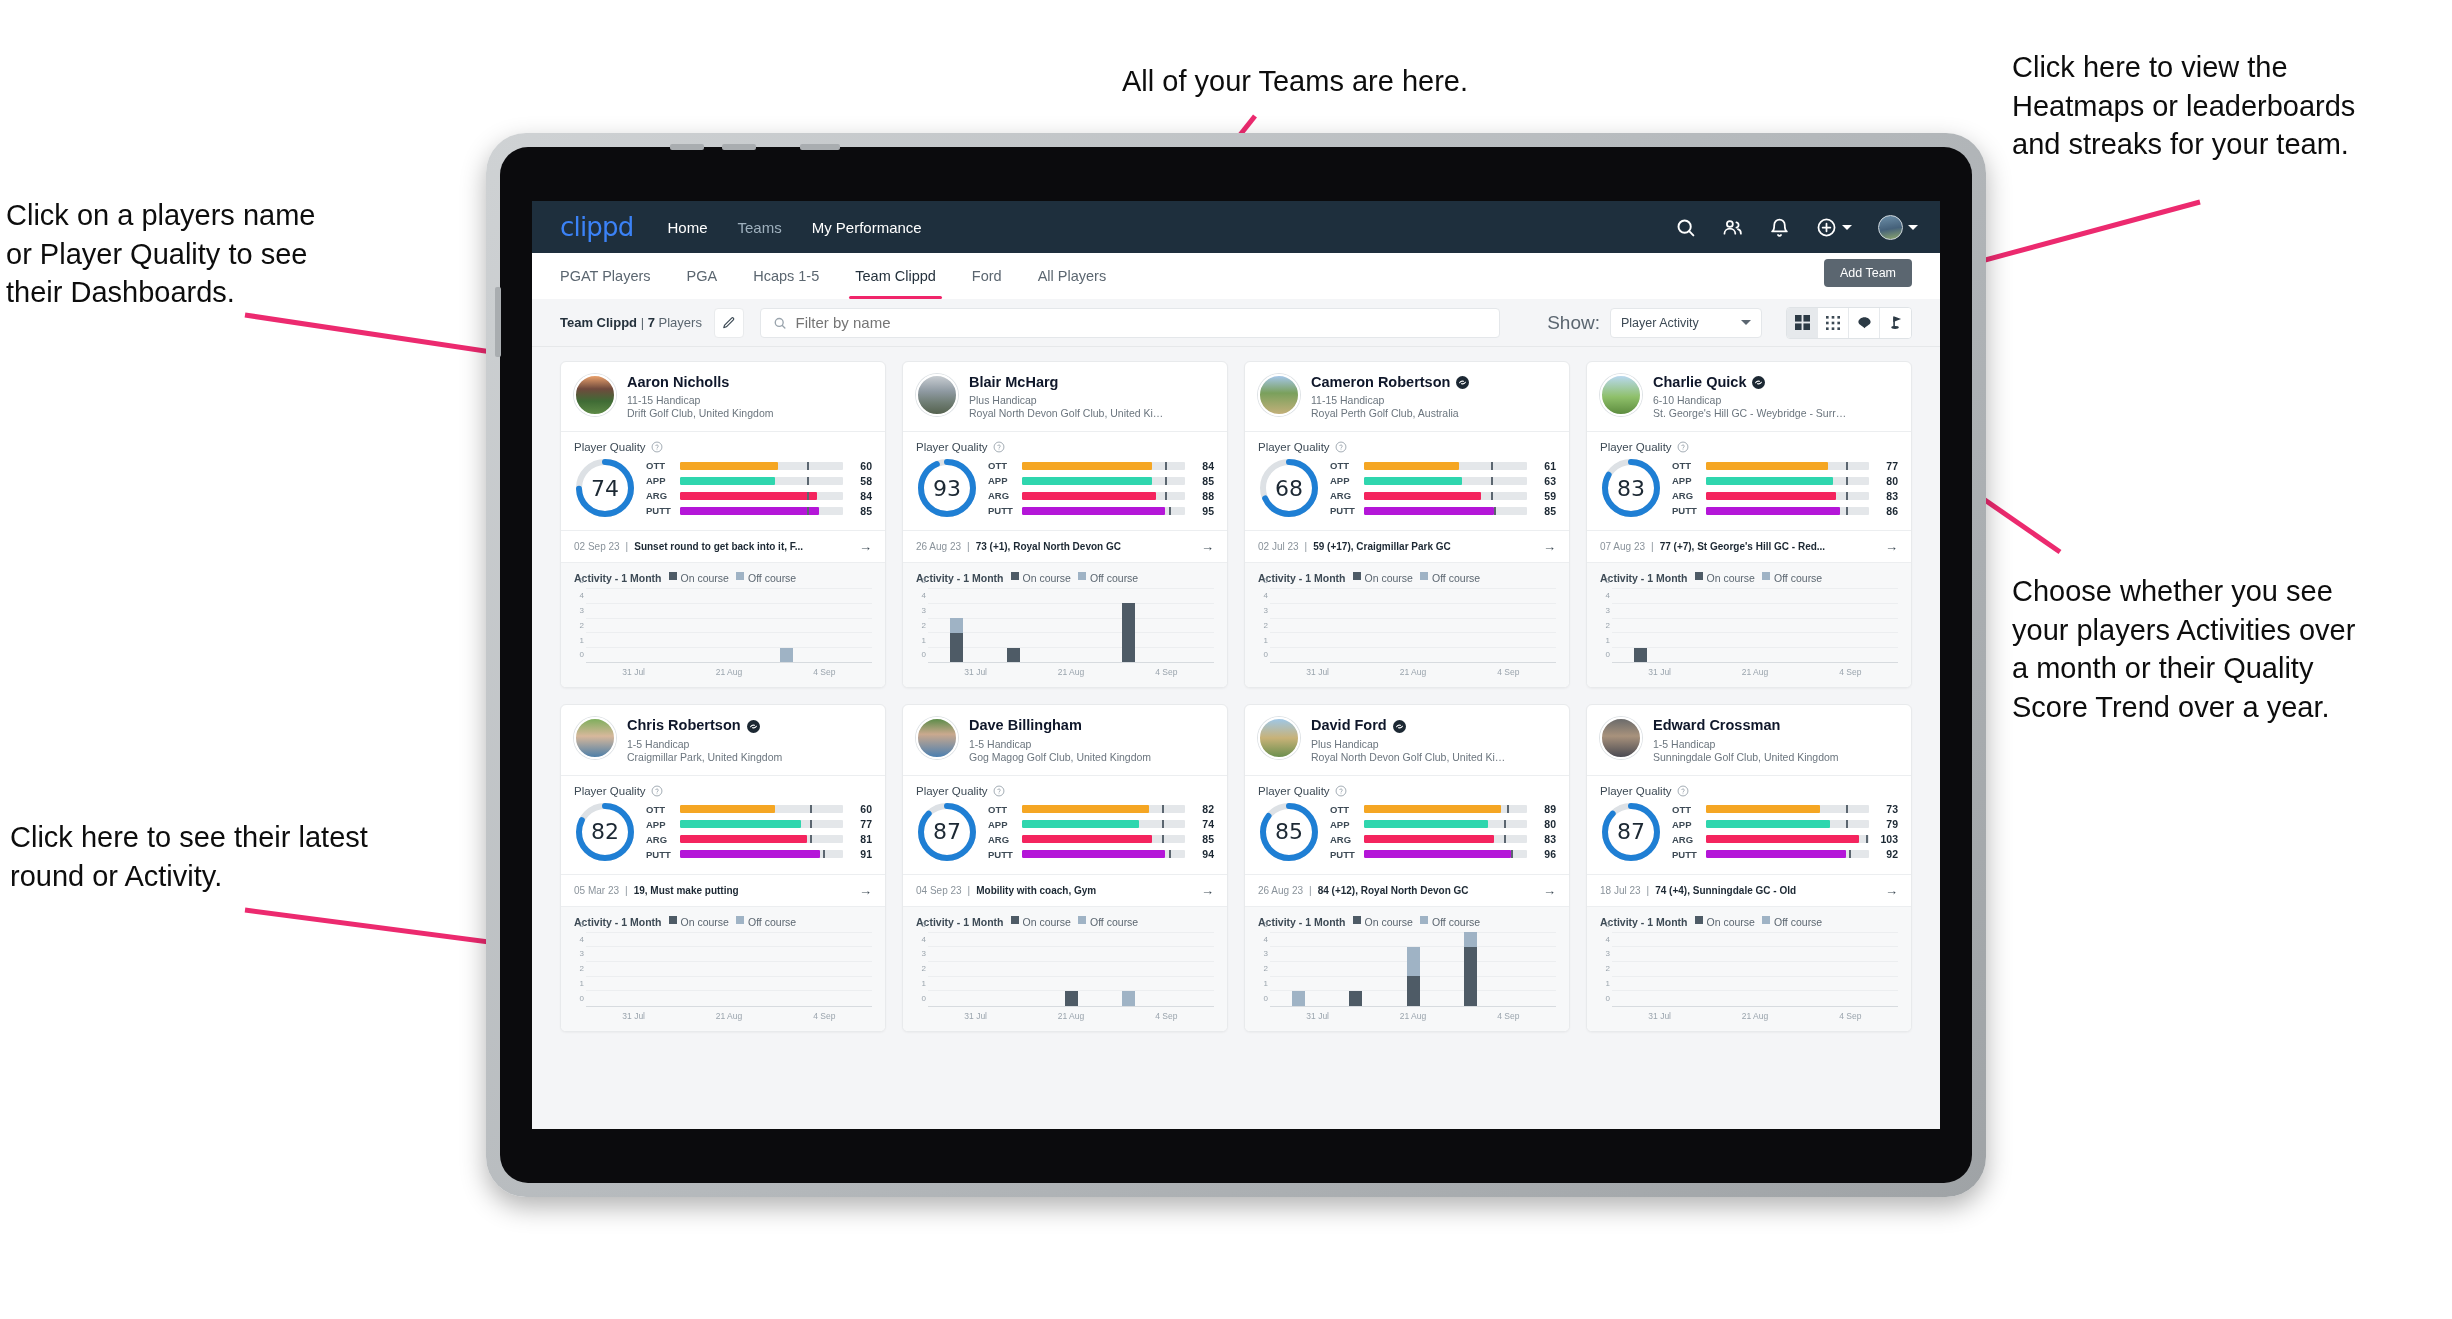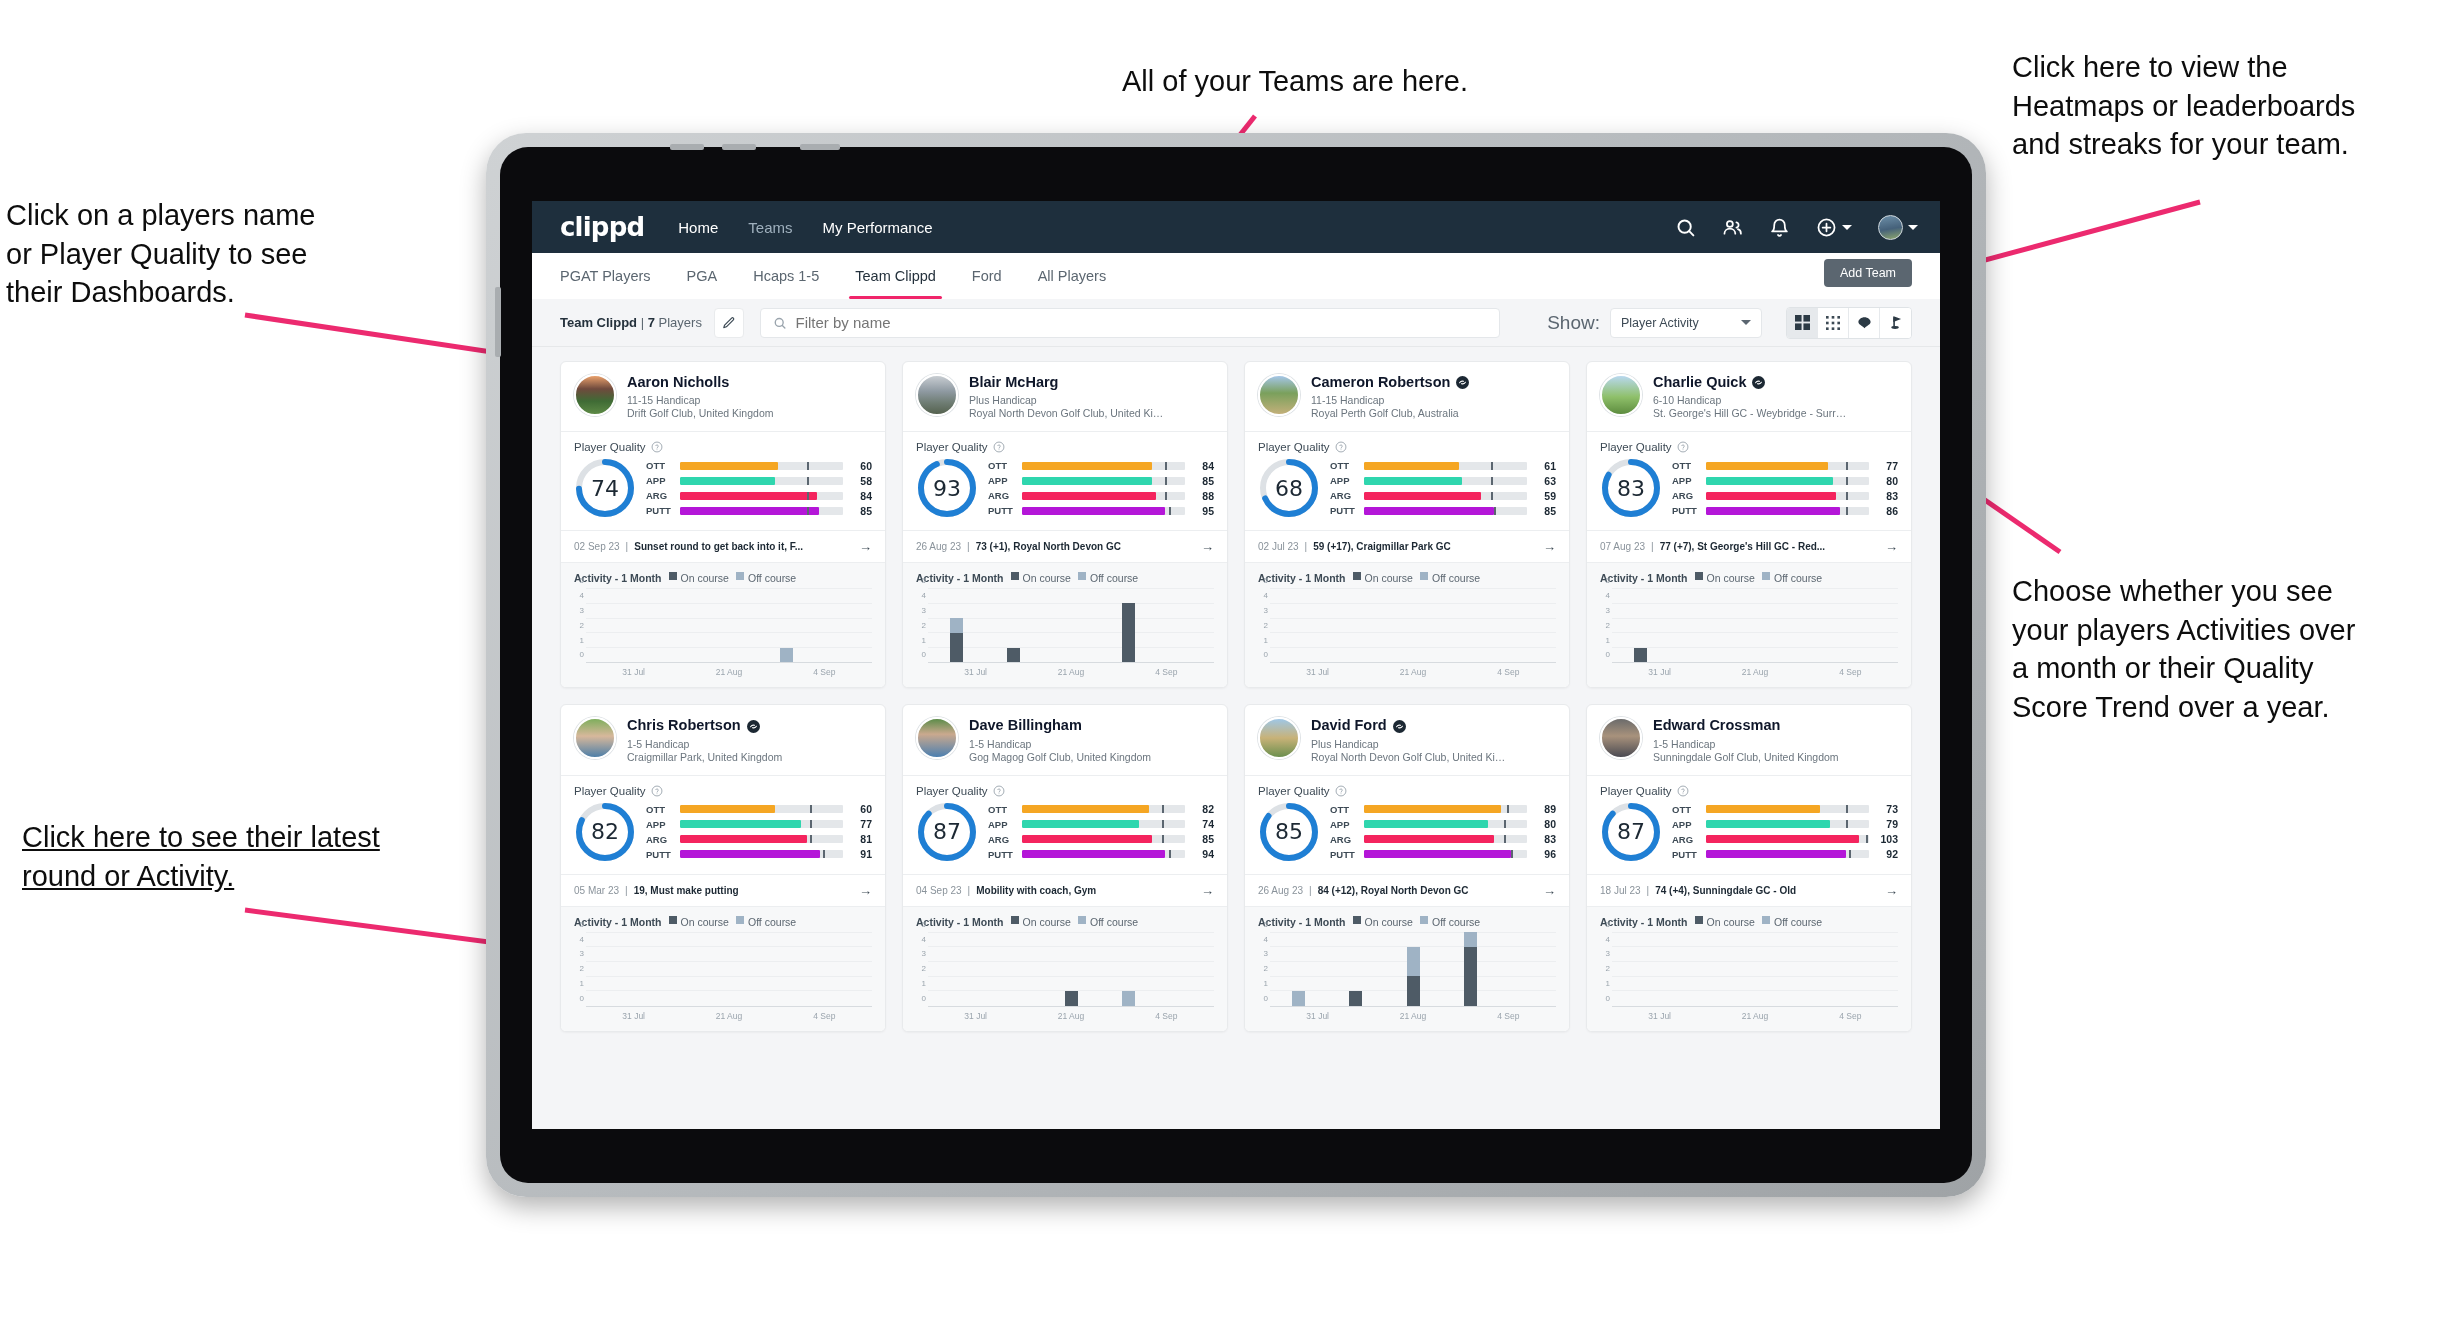--- a/index.html
+++ b/index.html
@@ -49,21 +49,21 @@
     position: relative;
   }
 
   
   .topnav {
     height: 52px; background: #1e2f3d;
     display: flex; align-items: center;
     padding: 0 22px 0 28px;
   }
   .logo {
-    color: #ffffff; font-size: 26px; font-weight: 700;
+    color: #3b82f6; font-size: 26px; font-weight: 400;
     letter-spacing: -.8px; margin-right: 34px;
     font-family: "DejaVu Sans", sans-serif;
   }
   .navlinks { display: flex; align-items: center; gap: 30px; }
   .navlink { color: #ffffff; font-size: 15px; }
   .navlink.dim { color: #9fb0bd; }
   .nav-right { margin-left: auto; display: flex; align-items: center; gap: 26px; }
   .nav-icn { width: 21px; height: 21px; color: #fff; display: block; }
   .plus-wrap { display: flex; align-items: center; gap: 5px; }
   .caret { width: 0;height: 0;border-left: 5px solid transparent;border-right: 5px solid transparent;border-top: 5px solid #ffffff; }
@@ -232,21 +232,21 @@
 
   <div class="annot" style="left:6px; top:196px;">Click on a players name
 or Player Quality to see
 their Dashboards.</div>
 
   <div class="annot" style="left:2012px; top:572px;">Choose whether you see
 your players Activities over
 a month or their Quality
 Score Trend over a year.</div>
 
-  <div class="annot" style="left:22px; top:818px;text-decoration:underline;">Click here to see their latest
+  <div class="annot" style="left:10px; top:818px;">Click here to see their latest
 round or Activity.</div>
 
   <svg class="arrow-svg" style="left:0;top:0;width:2452px;height:1319px;">
     <defs>
       <marker id="ah" markerWidth="9" markerHeight="9" refX="6" refY="4.5" orient="auto">
         <path d="M0,0 L9,4.5 L0,9 z" fill="#ec2a6f"></path>
       </marker>
     </defs>
 
     <path d="M1255,116 L1148,251" stroke="#ec2a6f" stroke-width="5" fill="none" marker-end="url(#ah)"></path>

